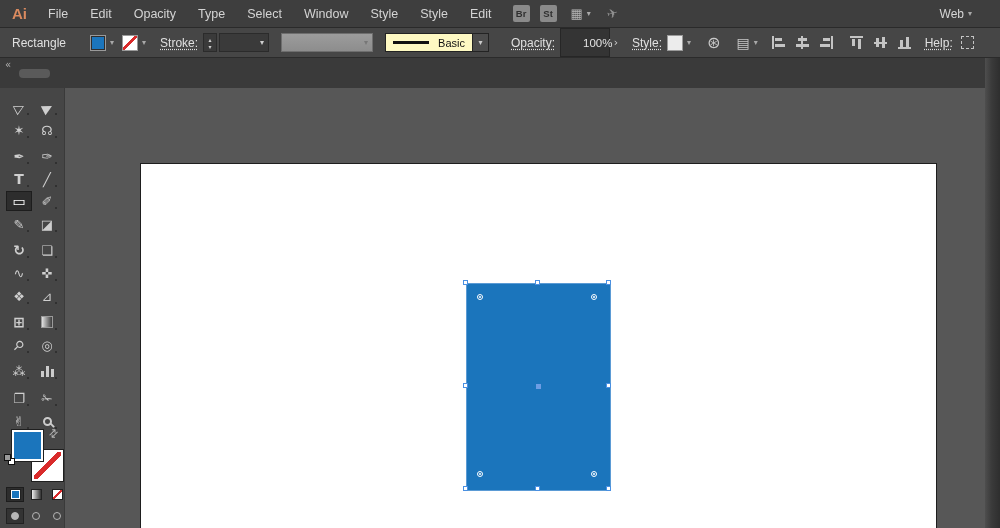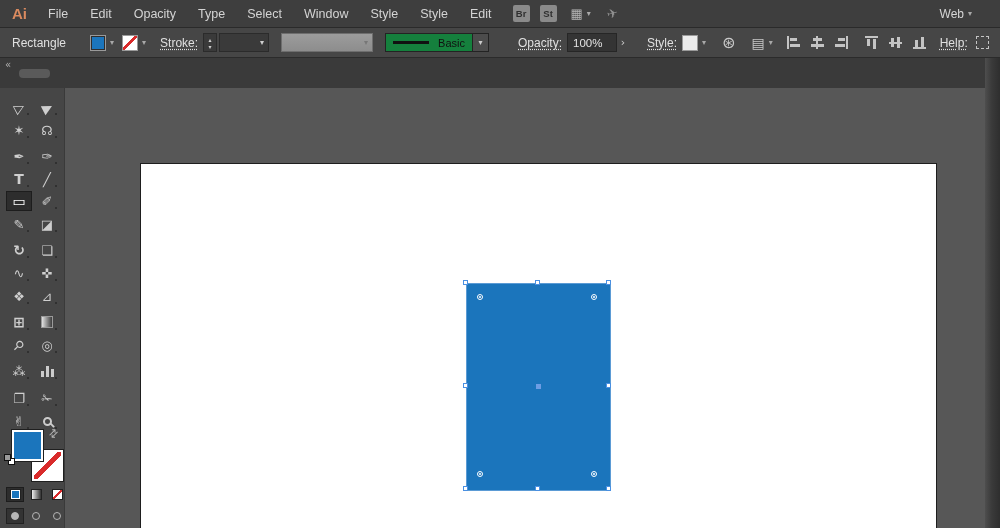--- a/index.html
+++ b/index.html
@@ -54,32 +54,32 @@
     display:flex; align-items:center; justify-content:flex-end; padding-right:4px;
     color:#cfcfcf; font-size:8px;
   }
   .dd-profile {
     width:92px; height:19px; margin-left:12px;
     background:linear-gradient(#9c9c9c,#8d8d8d); border:1px solid #6e6e6e;
     display:flex; align-items:center; justify-content:flex-end; padding-right:4px;
     color:#777; font-size:8px;
   }
   .brush-box {
-    height:19px; margin-left:12px; background:#15803d; border:1px solid #232323;
+    height:19px; margin-left:12px; background:#fef9c3; border:1px solid #232323;
     display:flex; align-items:center; padding:0 7px;
   }
   .brush-line { width:36px; height:3px; background:#111; margin-right:9px; }
   .brush-name { color:#111; font-size:11px; }
   .brush-chev {
     width:16px; height:19px; background:#4c4c4c; border:1px solid #232323; border-left:none;
     display:flex; align-items:center; justify-content:center; color:#ccc; font-size:8px;
   }
   .opacity-field {
-    width:50px; height:19px; margin-left:5px; background:#343434; border:1px solid #262626;
-    color:#e2e2e2; font-size:11.5px; display:flex; align-items:center; padding-left:5px;
+    width:50px; height:29px; margin-left:5px; background:#343434; border:1px solid #262626;
+    color:#e2e2e2; font-size:11.5px; display:flex; align-items:center; padding-left:22px;
   }
   .expand-btn { width:12px; text-align:center; color:#cfcfcf; font-size:11px; }
   .cb-icon { color:#c9c9c9; }
   .ic-al { width:13px; height:13px; display:inline-block; background-repeat:no-repeat; flex:none; }
   .al1 { background:
     linear-gradient(#c4c4c4,#c4c4c4) 0px 0px/2px 13px,
     linear-gradient(#c4c4c4,#c4c4c4) 3px 2px/7px 3px,
     linear-gradient(#c4c4c4,#c4c4c4) 3px 8px/10px 3px; background-repeat:no-repeat; }
   .al2 { background:
     linear-gradient(#c4c4c4,#c4c4c4) 5.5px 0px/2px 13px,
@@ -230,24 +230,24 @@
       <span>▾</span>
     </span>
     <span class="dd-profile glyph">
       <span>▾</span>
     </span>
     <span class="brush-box">
       <span class="brush-line"></span>
       <span class="brush-name">Basic</span>
     </span>
     <span class="brush-chev glyph">▾</span>
-    <span class="cb-link" style="margin-left:29px">Opacity:</span>
+    <span class="cb-link" style="margin-left:22px">Opacity:</span>
     <span class="opacity-field">100%</span>
     <span class="expand-btn glyph">›</span>
-    <span class="cb-link" style="margin-left:18px">Style:</span>
+    <span class="cb-link" style="margin-left:10px">Style:</span>
     <span class="sw sw-style" style="margin-left:5px"></span>
     <span class="chev glyph">▾</span>
     <span class="cb-icon glyph" style="margin-left:16px;font-size:16px">⊛</span>
     <span class="cb-icon glyph" style="margin-left:16px;font-size:14px">▤</span>
     <span class="chev glyph">▾</span>
     <span class="ic-al al1" style="margin-left:14px"></span>
     <span class="ic-al al2" style="margin-left:11px"></span>
     <span class="ic-al al3" style="margin-left:11px"></span>
     <span class="ic-al al4" style="margin-left:17px"></span>
     <span class="ic-al al5" style="margin-left:11px"></span>

